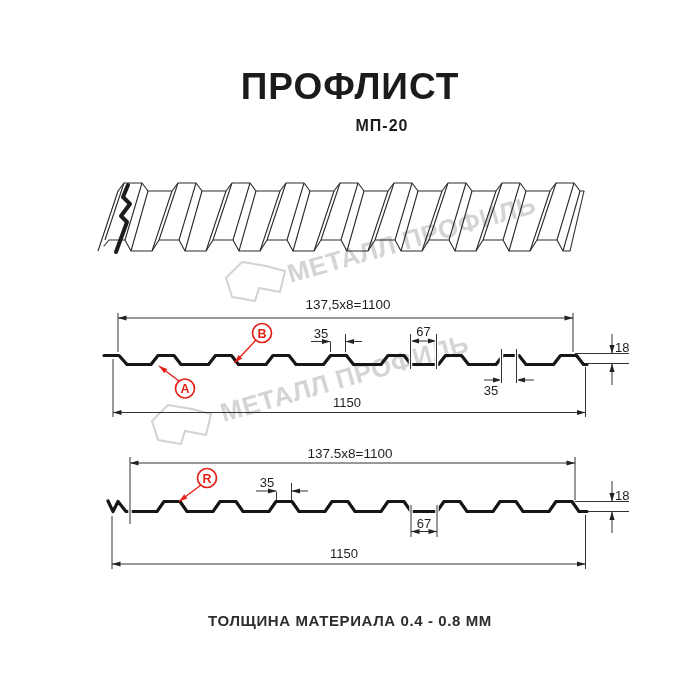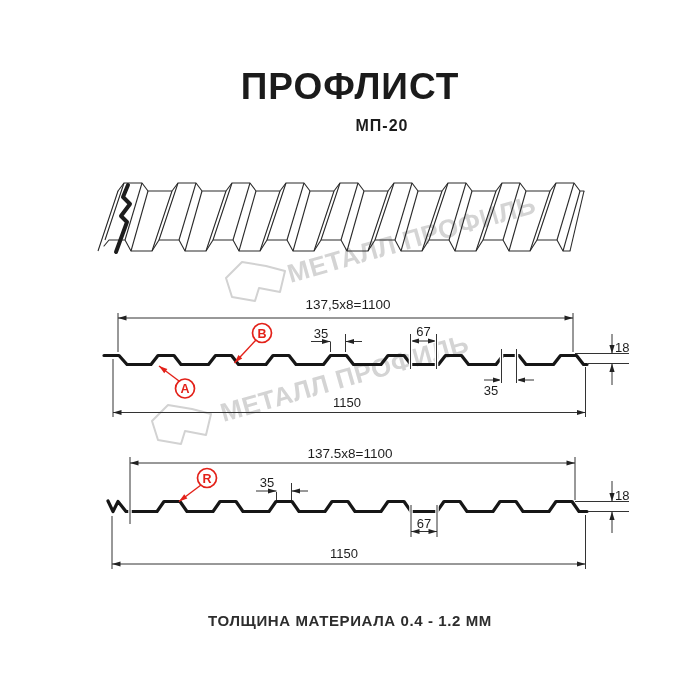--- a/index.html
+++ b/index.html
@@ -181,14 +181,14 @@
       <text class="dim-big" x="350" y="458">137.5x8=1100</text>
       <text class="dim" x="267" y="487">35</text>
       <text class="dim" x="424" y="527.5">67</text>
       <text class="dim dim-start" x="615" y="499.5">18</text>
       <text class="dim" x="344" y="558">1150</text>
       <circle class="red-circle" cx="207" cy="478" r="9.5"></circle>
       <text class="red-letter" x="207" y="482.5">R</text>
     </g>
   </svg>
 
-  <div class="footer">ТОЛЩИНА МАТЕРИАЛА 0.4 - 1.2 ММ</div>
+  <div class="footer">ТОЛЩИНА МАТЕРИАЛА 0.4 - 0.8 ММ</div>
 </div>
 
 </body></html>

